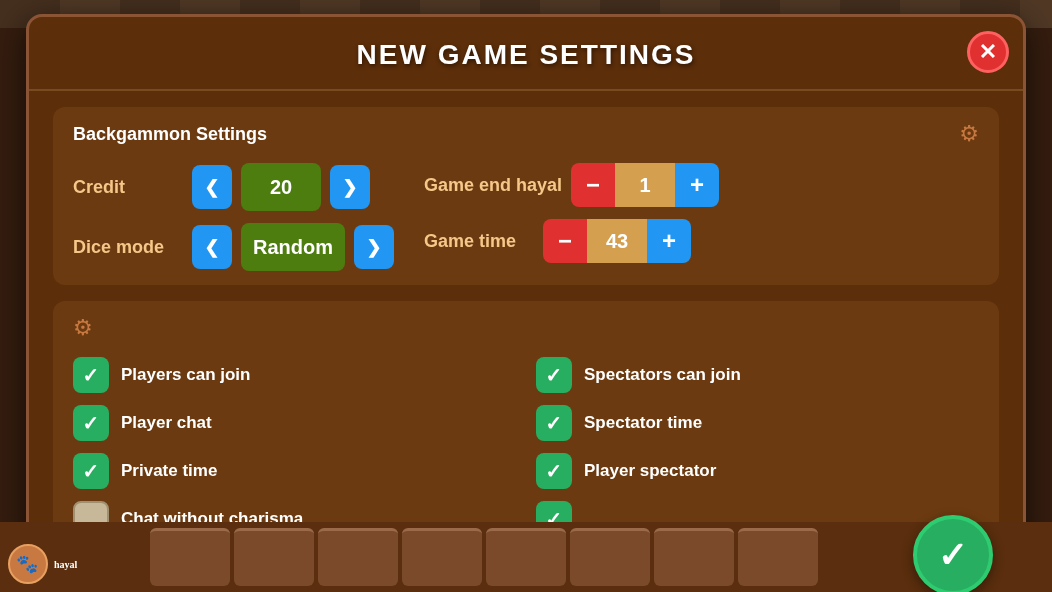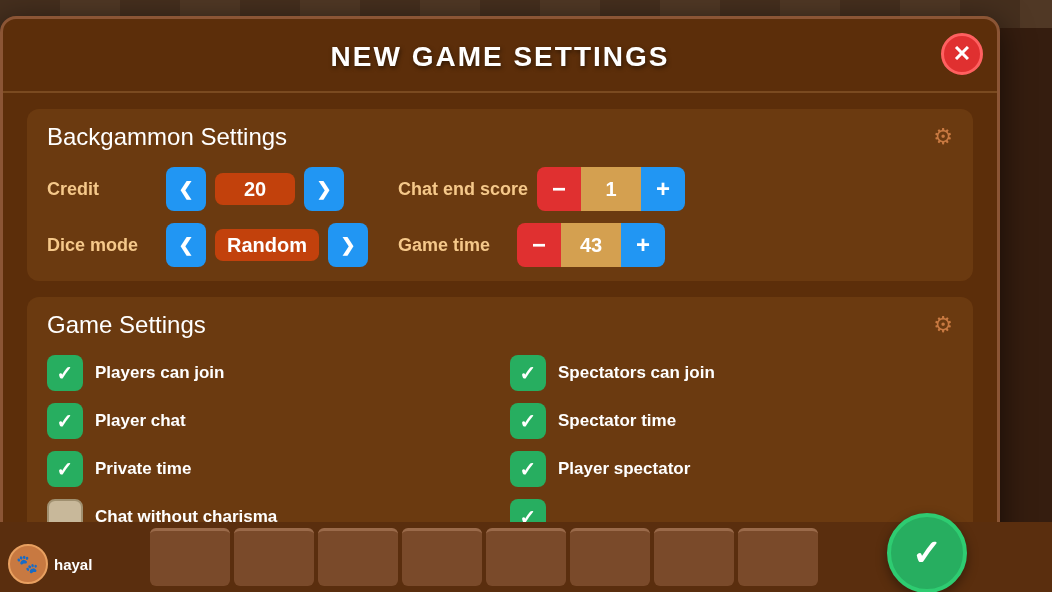--- a/index.html
+++ b/index.html
@@ -53,32 +53,33 @@
       border-radius: 50%;
       background: #c87941;
       border: 2px solid #e8a060;
       display: flex;
       align-items: center;
       justify-content: center;
       font-size: 18px;
     }
     .username {
       color: #fff;
-      font-size: 15px;
+      font-size: 10px;
       font-weight: bold;
+      font-family: Liberation Serif, serif;
     }
 
     
     .modal-overlay {
       position: absolute;
       top: 0; left: 0; right: 0; bottom: 0;
       background: rgba(0,0,0,0.5);
       display: flex;
       align-items: center;
-      justify-content: flex-start;
+      justify-content: center;
     }
 
     
     .modal {
       width: 1000px;
       background: #5c2e0a;
       border-radius: 16px;
       border: 3px solid #8b5535;
       position: relative;
       padding-bottom: 24px;
@@ -123,22 +124,22 @@
       padding: 14px 20px;
     }
     .section-header {
       display: flex;
       justify-content: space-between;
       align-items: center;
       margin-bottom: 16px;
     }
     .section-title {
       color: #fff;
-      font-size: 24px;
-      font-weight: 400;
+      font-size: 18px;
+      font-weight: 700;
     }
     .gear-icon {
       color: #c87941;
       font-size: 22px;
     }
     .control-group {
       display: flex;
       align-items: center;
       gap: 9px;
     }
@@ -157,22 +158,22 @@
       cursor: pointer;
       display: flex;
       align-items: center;
       justify-content: center;
       color: #fff;
       font-size: 18px;
       font-weight: 900;
     }
     .value-box {
       min-width: 80px;
-      height: 32px;
-      background: #c2410c;
+      height: 48px;
+      background: #4d7c0f;
       border-radius: 8px;
       display: flex;
       align-items: center;
       justify-content: center;
       color: #fff;
       font-size: 20px;
       font-weight: 900;
       padding: 0 12px;
     }
     .plus-minus-group {
@@ -330,21 +331,21 @@
             <span class="control-label">Dice mode</span>
             <button class="arrow-btn">❮</button>
             <div class="value-box">Random</div>
             <button class="arrow-btn">❯</button>
           </div>
         </div>
 
         <div class="controls-right">
 
           <div class="control-group">
-            <span class="control-label">Chat end score</span>
+            <span class="control-label">Game end hayal</span>
             <div class="plus-minus-group">
               <button class="minus-btn">−</button>
               <div class="score-value">1</div>
               <button class="plus-btn">+</button>
             </div>
           </div>
 
           <div class="control-group">
             <span class="control-label">Game time</span>
             <div class="plus-minus-group">
@@ -352,21 +353,20 @@
               <div class="score-value">43</div>
               <button class="plus-btn">+</button>
             </div>
           </div>
         </div>
       </div>
     </div>
 
     <div class="section">
       <div class="section-header">
-        <span class="section-title">Game Settings</span>
         <span class="gear-icon">⚙</span>
       </div>
 
       <div class="checkbox-grid">
 
         <div class="checkbox-item">
           <div class="check-box checked">
             <span class="checkmark">✓</span>
           </div>
           <span class="check-label">Players can join</span>

